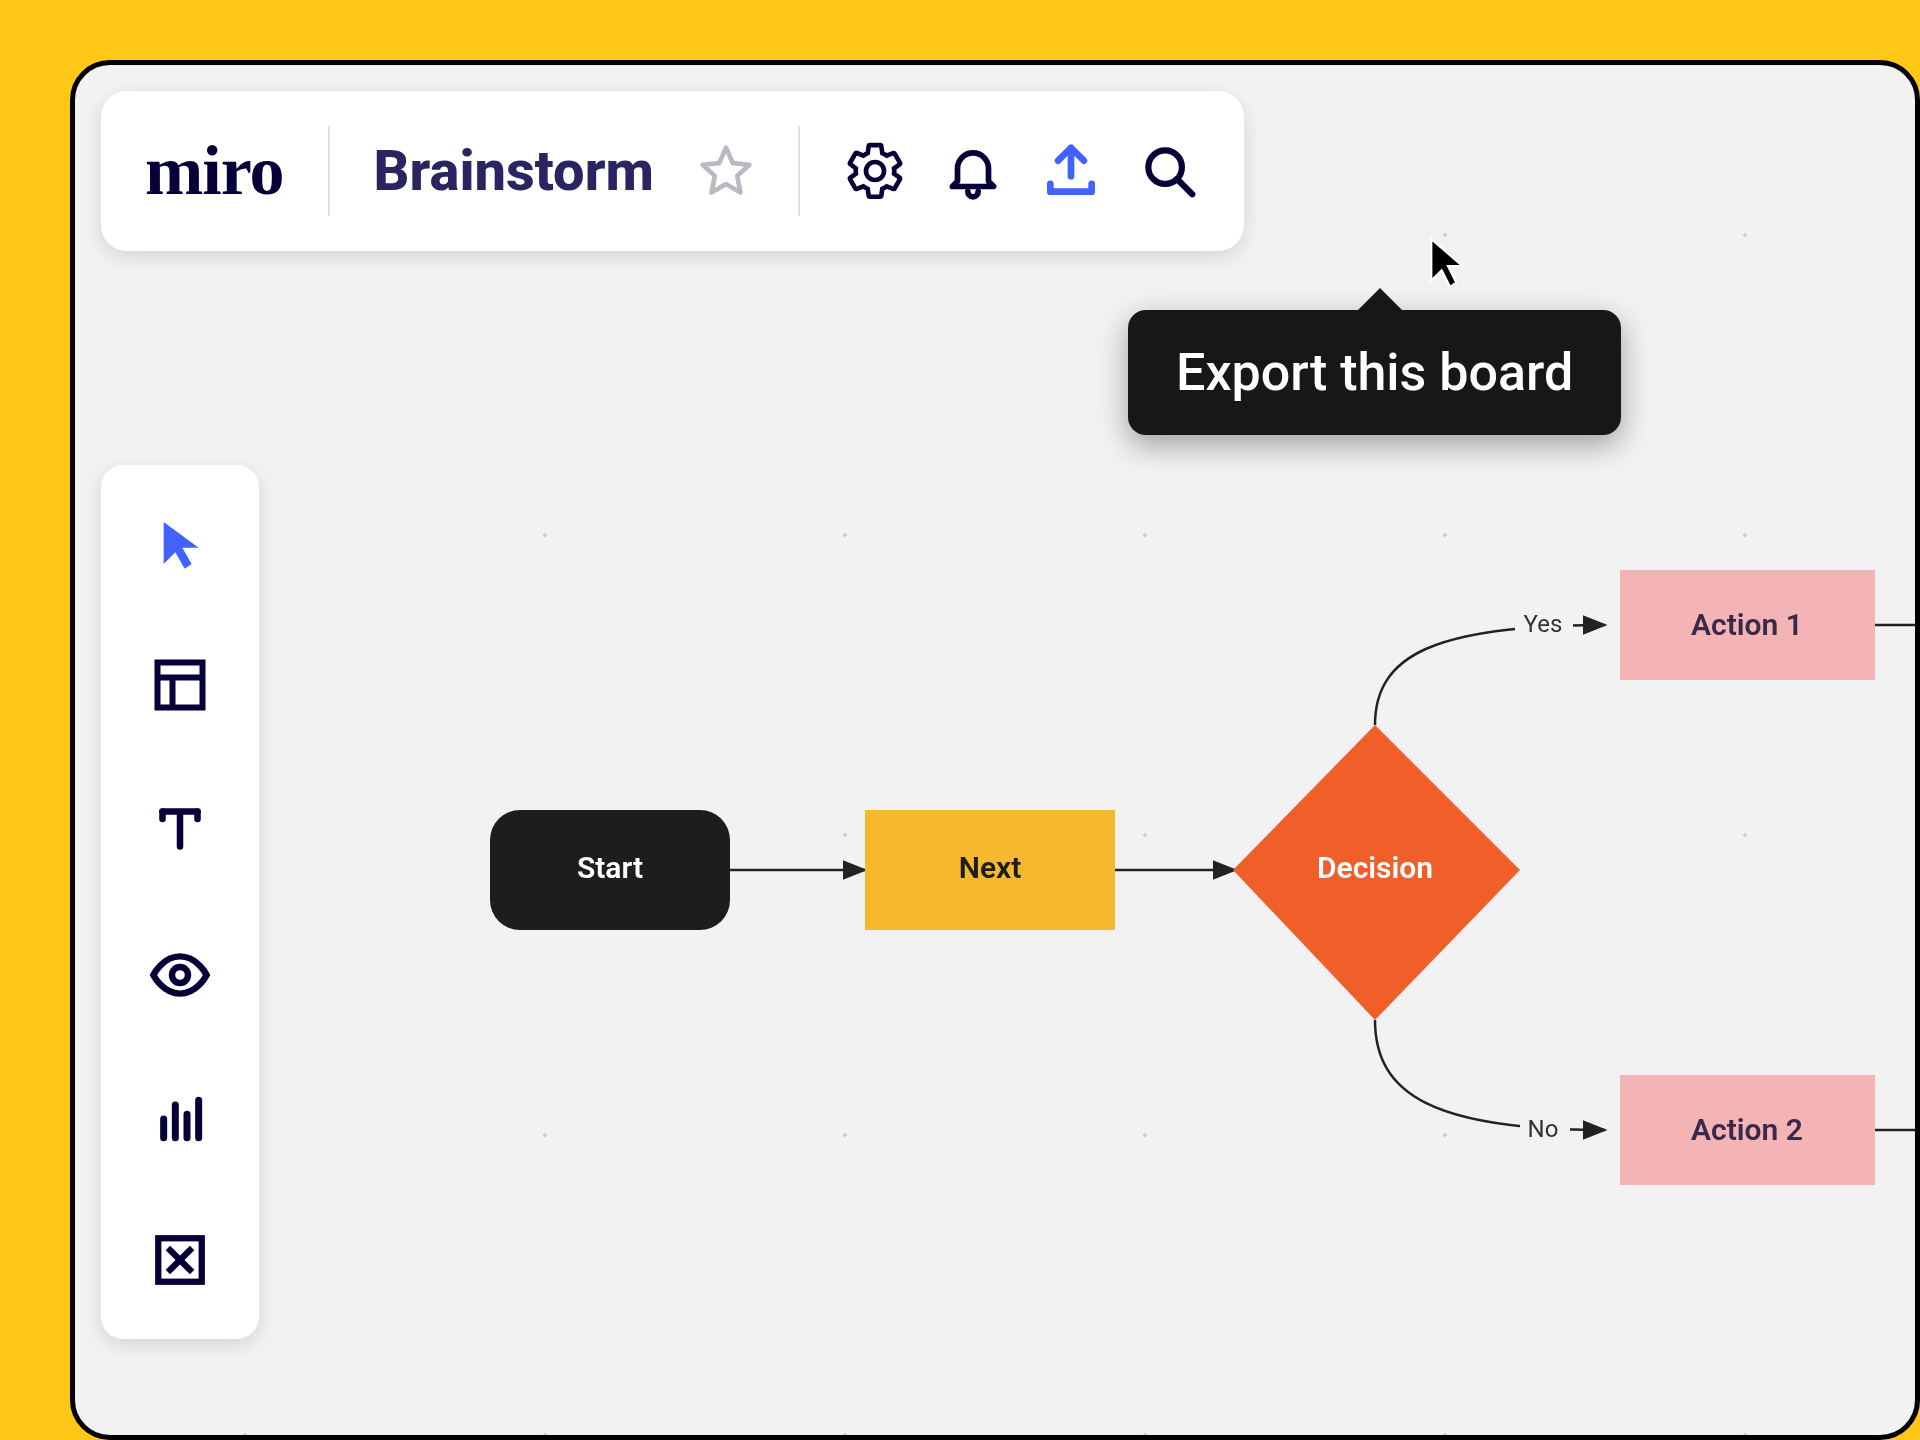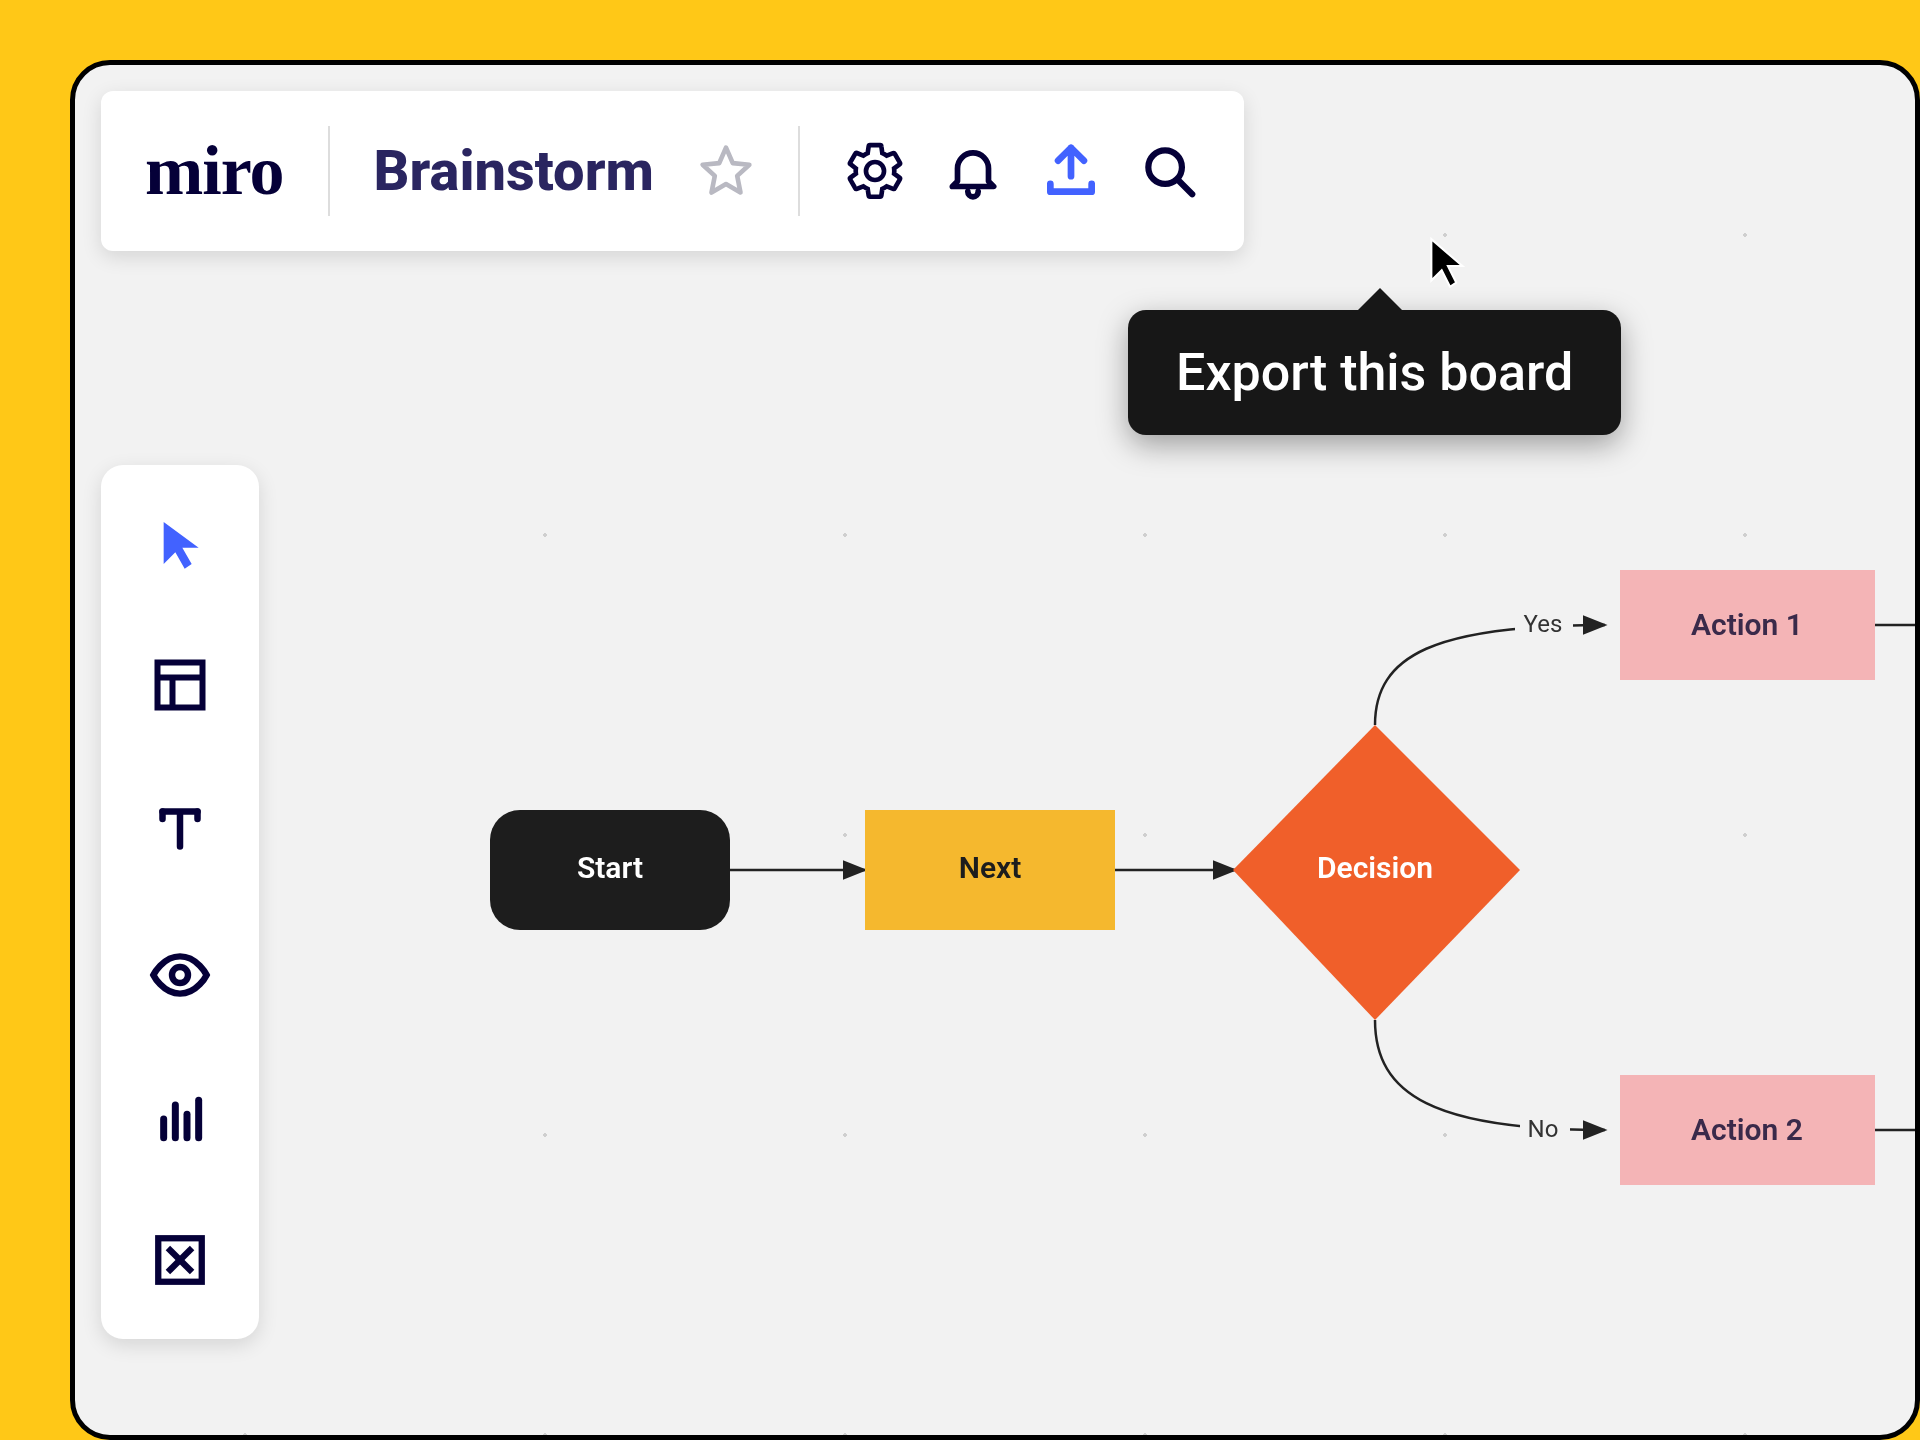--- a/index.html
+++ b/index.html
@@ -30,21 +30,21 @@
       background-size: 300px 300px;
       background-position: 20px 20px;
     }
     
     .topbar {
       position: absolute;
       left: 26px;
       top: 26px;
       height: 160px;
       background: #fff;
-      border-radius: 12px;
+      border-radius: 26px;
       box-shadow: 0 6px 20px rgba(0,0,0,0.12);
       display: flex;
       align-items: center;
       padding: 0 44px;
       gap: 36px;
     }
     .logo {
       font-size: 70px;
       font-weight: 800;
       letter-spacing: -1px;

